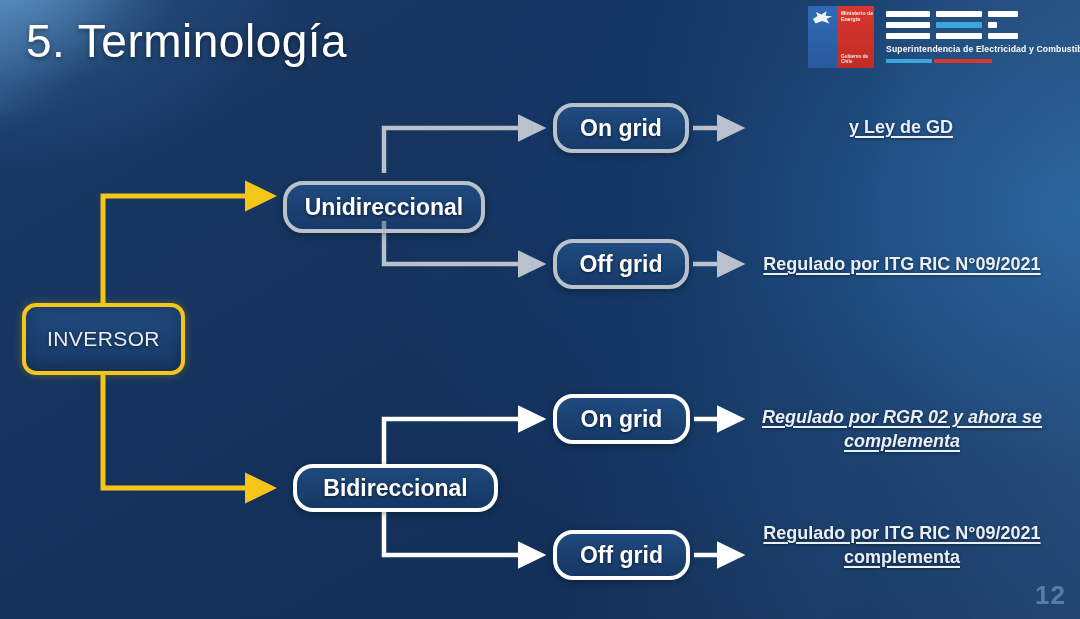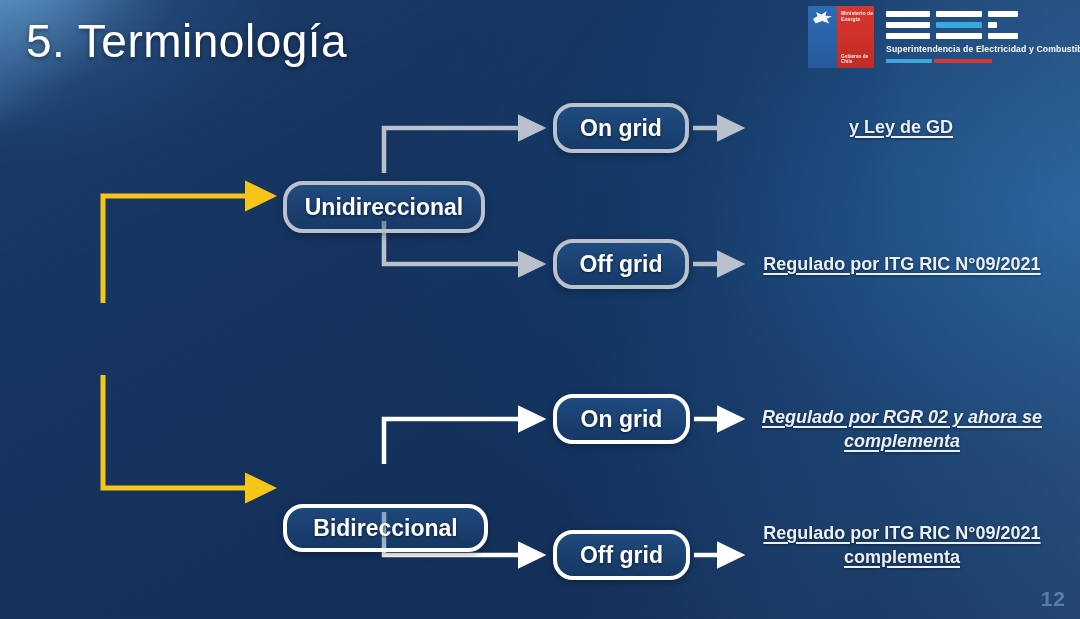--- a/index.html
+++ b/index.html
@@ -142,42 +142,42 @@
     font-weight: 700;
   }
   .node-white {
     border: 4px solid #ffffff;
     box-shadow: 0 2px 7px rgba(0,0,0,0.35);
     font-weight: 700;
   }
   .node-uni   { left: 283px; top: 173px; width: 202px; height: 52px; font-size: 23px; margin-top: 8px; }
   .node-ongrid-1 { left: 553px; top: 103px; width: 136px; height: 50px; font-size: 23px; }
   .node-offgrid-1{ left: 553px; top: 239px; width: 136px; height: 50px; font-size: 23px; }
-  .node-bi    { left: 283px; top: 464px; width: 205px; height: 48px; font-size: 23px; margin-top: 40px; }
+  .node-bi    { left: 293px; top: 464px; width: 205px; height: 48px; font-size: 23px; }
   .node-ongrid-2 { left: 553px; top: 394px; width: 137px; height: 50px; font-size: 23px; }
   .node-offgrid-2{ left: 553px; top: 530px; width: 137px; height: 50px; font-size: 23px; }
 
   .note {
     position:absolute;
     color:#e9f0f8;
     font-size: 18px;
     font-weight: 700;
     line-height: 1.32;
     text-align:center;
     text-shadow: 0 1px 3px rgba(0,0,0,0.5);
   }
   .note span { display:block; text-decoration: underline; text-underline-offset: 3px; text-decoration-thickness: 1.5px; }
   .note-1 { left: 752px; top: 116px; width: 298px; }
   .note-2 { left: 752px; top: 253px; width: 300px; }
   .note-3 { left: 752px; top: 406px; width: 300px; font-style: italic; }
   .note-4 { left: 752px; top: 522px; width: 300px; }
 
   #pagenum {
     position:absolute; right: 14px; bottom: 8px;
-    font-size: 21px; font-weight:700;
+    font-size: 26px; font-weight:700;
     color: rgba(150,195,230,0.45);
     letter-spacing: 1px;
   }
 </style>
 </head>
 <body>
 
 <div id="slide">
 
   <div class="streak"></div>
@@ -252,20 +252,23 @@
       <path d="M693,128 L740,128" stroke="#b9c2cc" stroke-width="4.5" fill="none" marker-end="url(#ar-g)"></path>
       <path d="M693,264 L740,264" stroke="#b9c2cc" stroke-width="4.5" fill="none" marker-end="url(#ar-g)"></path>
 
       <path d="M384,464 L384,419 L541,419" stroke="#ffffff" stroke-width="4.5" fill="none" marker-end="url(#ar-w)"></path>
       <path d="M384,512 L384,555 L541,555" stroke="#ffffff" stroke-width="4.5" fill="none" marker-end="url(#ar-w)"></path>
 
       <path d="M694,419 L740,419" stroke="#ffffff" stroke-width="4.5" fill="none" marker-end="url(#ar-w)"></path>
       <path d="M694,555 L740,555" stroke="#ffffff" stroke-width="4.5" fill="none" marker-end="url(#ar-w)"></path>
     </svg>
 
+    <div class="node node-inversor">
+      <span>INVERSOR</span>
+    </div>
 
     <div class="node node-gray node-uni">
       <span>Unidireccional</span>
     </div>
     <div class="node node-gray node-ongrid-1">
       <span>On grid</span>
     </div>
     <div class="node node-gray node-offgrid-1">
       <span>Off grid</span>
     </div>

